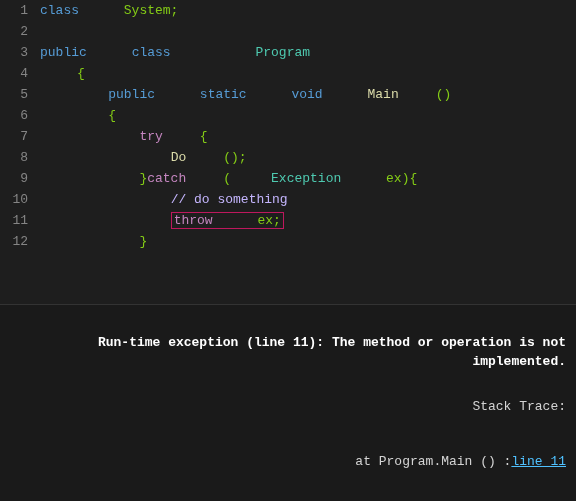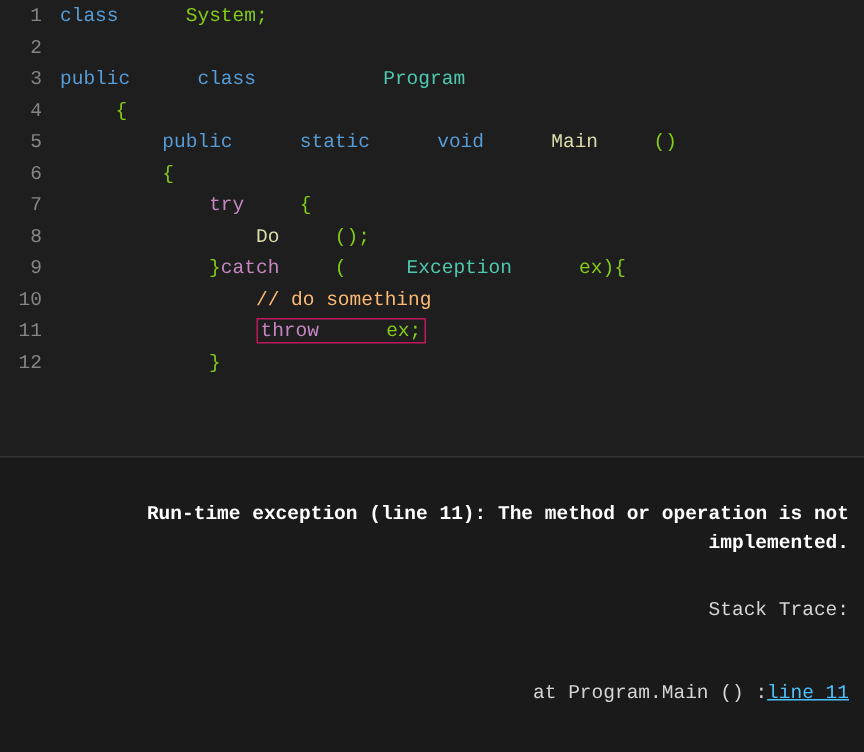--- a/index.html
+++ b/index.html
@@ -43,21 +43,21 @@
       padding-left: 4px;
       white-space: pre;
       font-size: 13px;
     }
 
     
     .kw { color: #569cd6; }
     .kw2 { color: #c586c0; }
     .type { color: #4ec9b0; margin-left: 40px; }
     .method { color: #dcdcaa; }
-    .comment { color: #fdba74; }
+    .comment { color: #c4b5fd; }
     .plain { color: #84cc16; padding-left: 37px; }
 
     
     .throw-highlight {
       border: 1px solid #be185d;
       padding: 0 2px;
       display: inline;
     }
 
     

